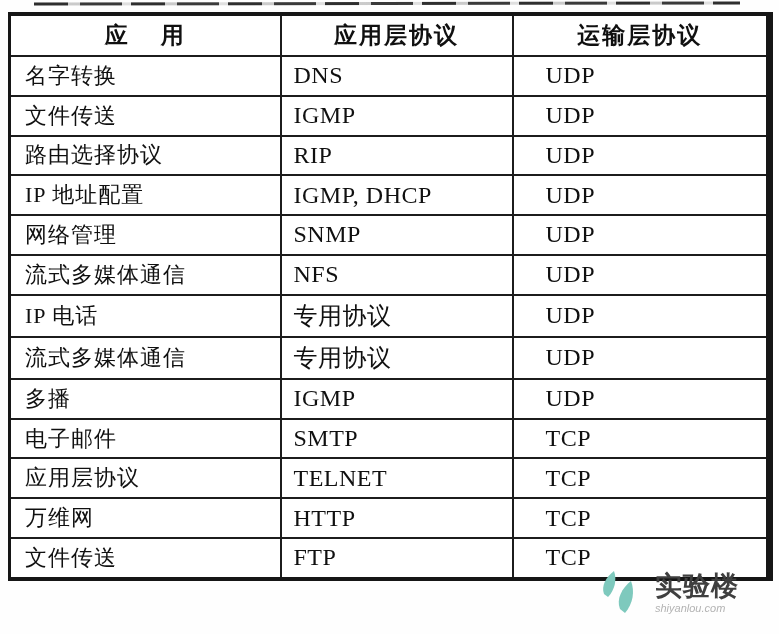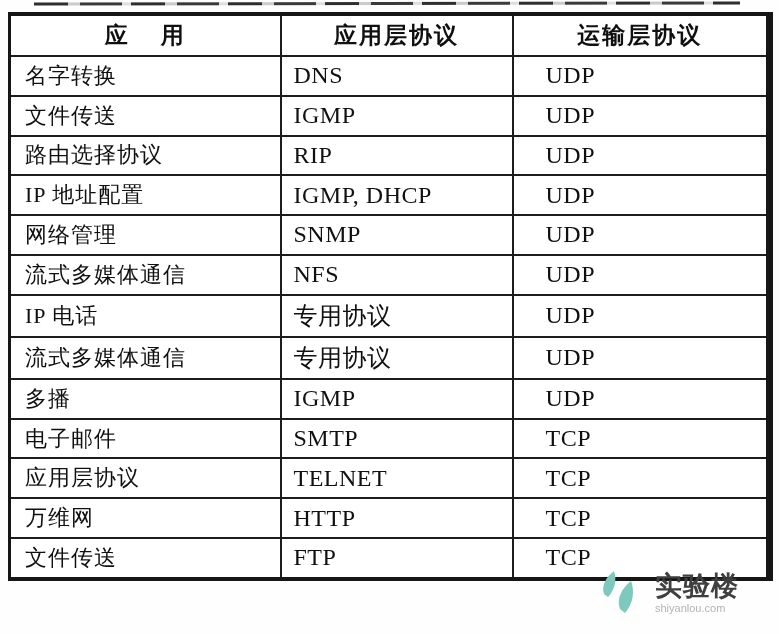--- a/index.html
+++ b/index.html
@@ -83,20 +83,21 @@
     color: #3f3f3f;
     line-height: 1.05;
     letter-spacing: 1px;
   }
   .wm-domain {
     font-family: "Liberation Sans", "DejaVu Sans", sans-serif;
     font-size: 11px;
     color: #b3b3b3;
     line-height: 1.1;
     margin-top: 1px;
+    font-style: italic;
   }
 </style>
 </head>
 <body>
 
 <div class="page">
 
   <div class="scan-smudge"></div>
 
   <table class="proto-table">

